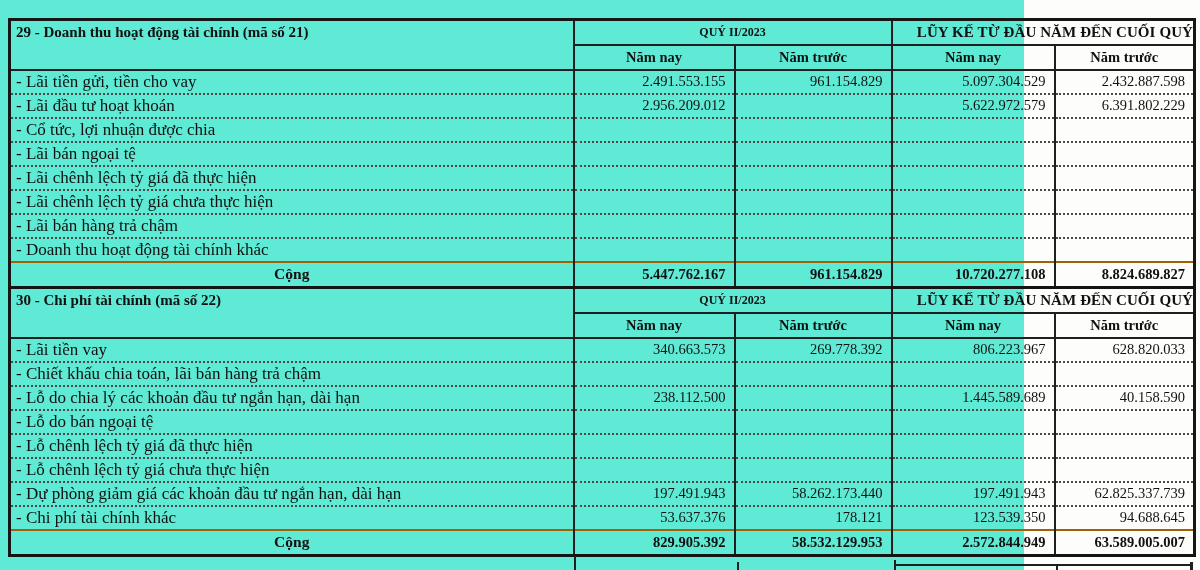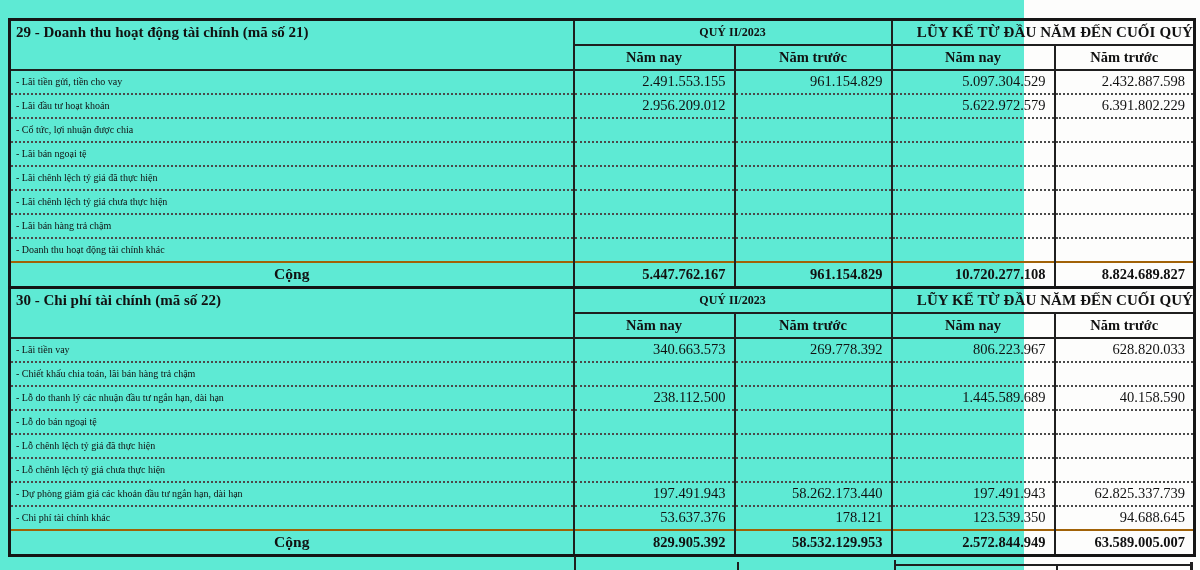--- a/index.html
+++ b/index.html
@@ -21,21 +21,21 @@
   td.sec-title {
     font-weight:700; font-size:15px; vertical-align:top;
     padding:3px 5px 0 5px; text-align:left; border-bottom:2px solid #1f1f1f;
   }
   td.hq { font-weight:700; font-size:12px; text-align:center; padding:0; }
   td.hc { font-weight:700; font-size:15px; text-align:right; padding:0; letter-spacing:0.1px; }
   td.hy { font-weight:700; font-size:14.5px; text-align:center; padding:2px; }
   
   tr.data { height:24px; }
   tr.data td { border-top:2px dotted #4a4a4a; border-bottom:2px dotted #4a4a4a; }
-  td.lbl { font-size:10px; text-align:left; padding:1px 3px 1px 5px; }
+  td.lbl { font-size:17px; text-align:left; padding:1px 3px 1px 5px; }
   td.num { font-size:14.5px; text-align:right; padding:1px 8px 1px 2px; }
   
   tr.total { height:26px; }
   tr.total td { border-top:2px solid #a16207; border-bottom:3px solid #141414; }
   td.cong { font-weight:700; font-size:15.5px; text-align:center; padding:0; }
   tr.total td.num { font-weight:700; }
   
   .frag { position:absolute; background:#1f1f1f; }
   .fv1 { left:574px; top:556px; width:2px; height:14px; }
   .fv2 { left:737px; top:562px; width:2px; height:8px; }
@@ -150,21 +150,21 @@
           <td class="num">628.820.033</td>
         </tr>
         <tr class="data">
           <td class="lbl">- Chiết khấu chia toán, lãi bán hàng trả chậm</td>
           <td class="num"></td>
           <td class="num"></td>
           <td class="num"></td>
           <td class="num"></td>
         </tr>
         <tr class="data">
-          <td class="lbl">- Lỗ do thanh lý các nhuận đầu tư ngắn hạn, dài hạn</td>
+          <td class="lbl">- Lỗ do chia lý các khoản đầu tư ngắn hạn, dài hạn</td>
           <td class="num">238.112.500</td>
           <td class="num"></td>
           <td class="num">1.445.589.689</td>
           <td class="num">40.158.590</td>
         </tr>
         <tr class="data">
           <td class="lbl">- Lỗ do bán ngoại tệ</td>
           <td class="num"></td>
           <td class="num"></td>
           <td class="num"></td>

